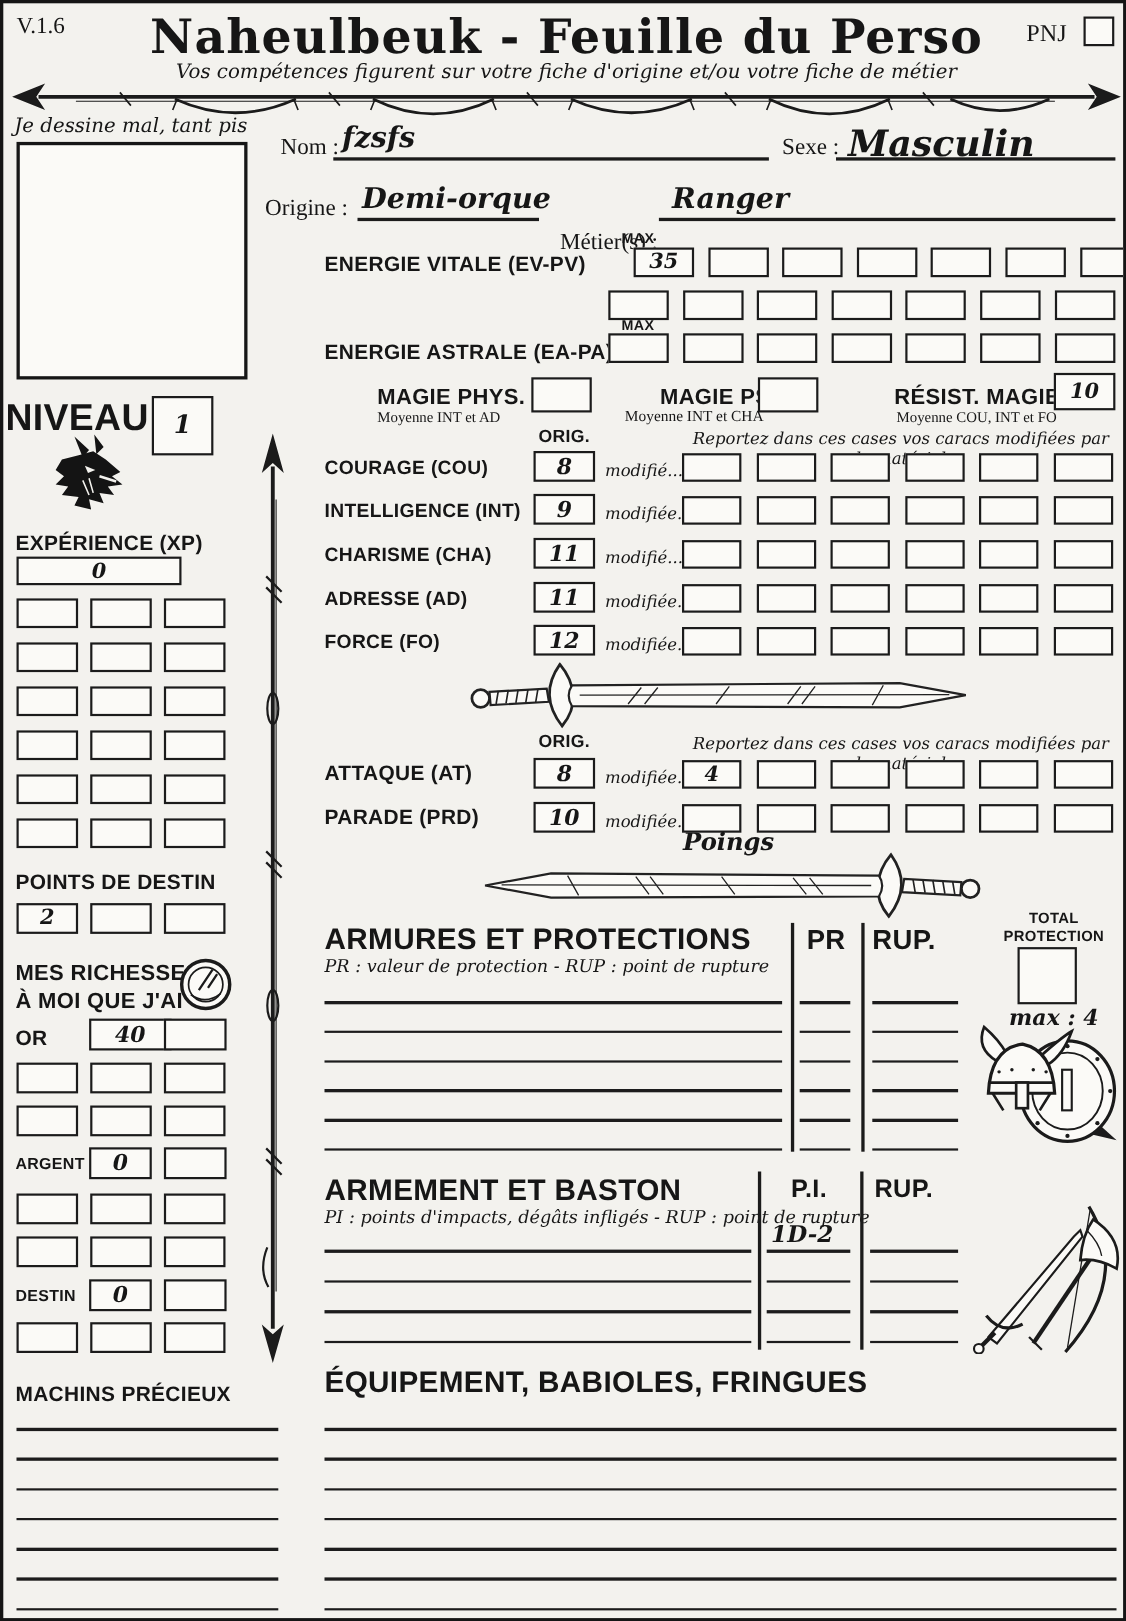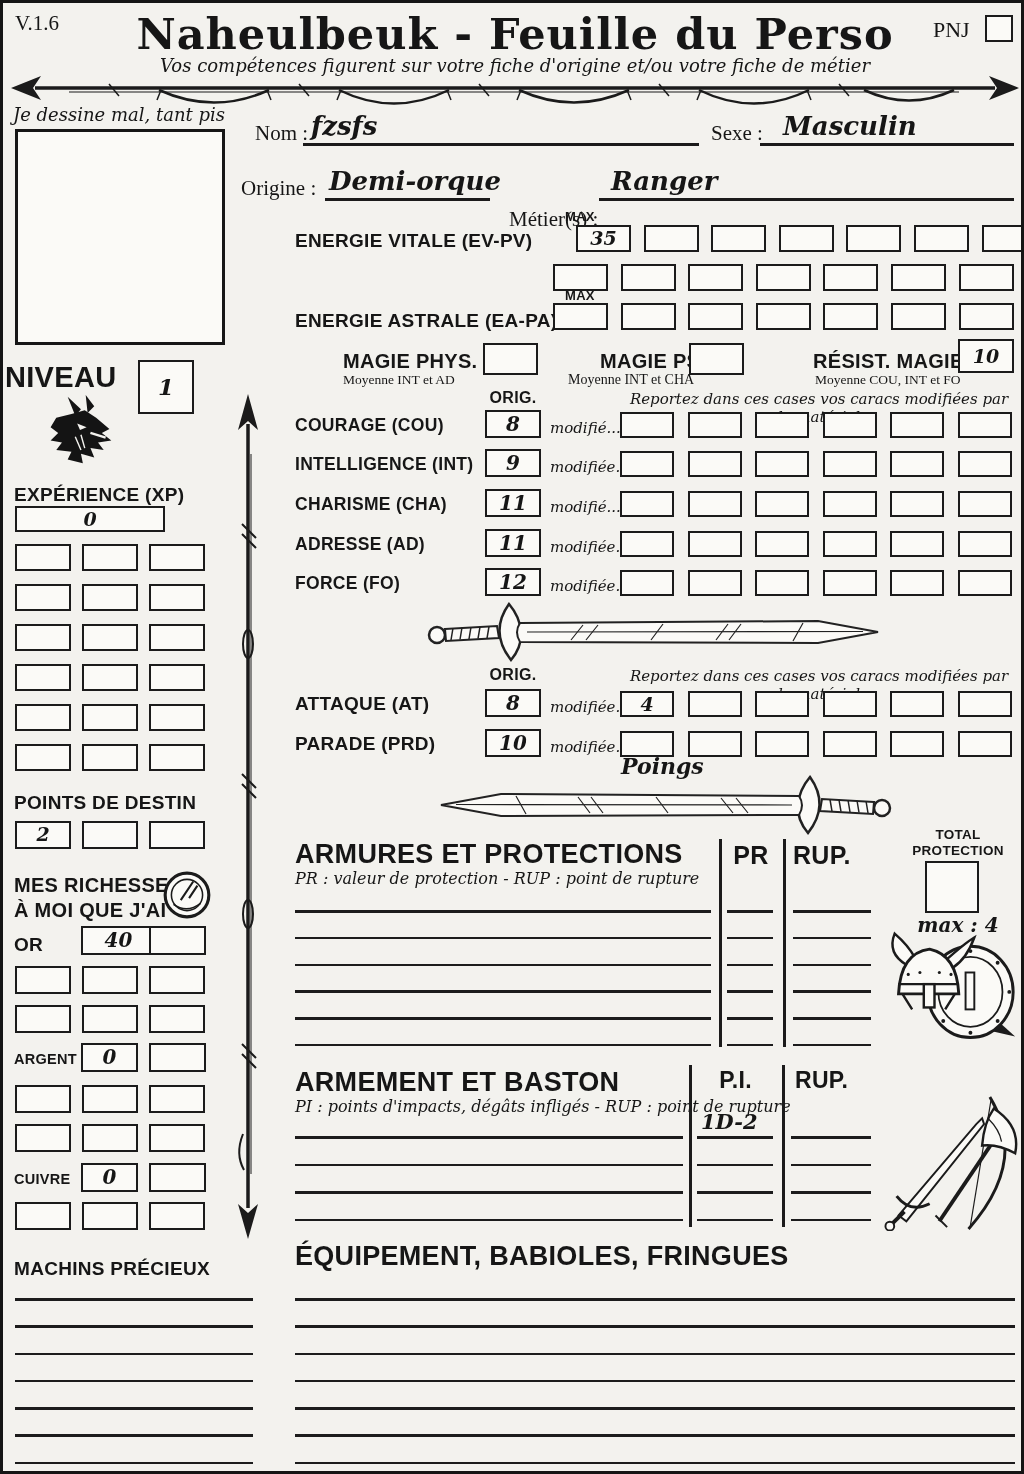--- a/index.html
+++ b/index.html
@@ -54,21 +54,21 @@
         <path d="M100,11 l10,12 M290,11 l10,12 M470,11 l10,12 M650,11 l10,12 M830,11 l10,12" stroke-width="1.5"></path>
       </g>
       <path d="M2,15 L32,3 L24,15 L32,27 Z" fill="#1b1b1b"></path>
       <path d="M1010,15 L980,3 L988,15 L980,27 Z" fill="#1b1b1b"></path>
     </svg>
   </div>
 
   <div class="abs cal" style="left:10px;top:101px;font-size:18px;">Je dessine mal, tant pis</div>
   <div class="abs" style="left:12px;top:126px;width:204px;height:210px;border:3.5px solid #161616;background:#fbfaf7;"></div>
 
-  <div class="abs d" style="left:2px;top:358px;font-size:29px;">NIVEAU</div>
+  <div class="abs d" style="left:2px;top:358px;font-size:34px;">NIVEAU</div>
   <div class="abs box hw" style="left:135px;top:357px;width:56px;height:54px;text-align:center;font-size:23px;line-height:50px;">1</div>
 
   <div class="abs" style="left:40px;top:391px;">
     <svg width="74" height="74" viewBox="0 0 78 76">
       <path d="M26,2 L34,22 L40,15 Z M45,0 L47,19 L54,12 Z" fill="#141414"></path>
       <path d="M14,24 L30,20 L44,16 L56,24 L70,36 L62,40 L72,48 L58,50 L64,58 L50,56 L54,66 L40,62 L42,72 L26,68 L30,60 L14,58 L20,50 L8,48 L16,40 L8,34 Z" fill="#141414"></path>
       <path d="M36,30 L46,34 L39,37 Z" fill="#f3f2ee"></path>
       <path d="M50,40 L66,45" stroke="#f3f2ee" stroke-width="2.5" fill="none"></path>
       <path d="M34,44 l6,14 M40,42 l4,14" stroke="#f3f2ee" stroke-width="1.5" fill="none"></path>
     </svg>
@@ -151,21 +151,21 @@
       <div class="cbox"></div>
       <div class="cbox"></div>
       <div class="cbox"></div>
     </div>
   <div class="mboxes" style="left:12px;top:1121px;--bw:56px;--bh:28px;--gap:11px;">
       <div class="cbox"></div>
       <div class="cbox"></div>
       <div class="cbox"></div>
     </div>
 
-  <div class="abs d" style="left:11px;top:1168px;font-size:14.5px;">CUIVRE</div>
+  <div class="abs d" style="left:11px;top:1168px;font-size:14.5px;">DESTIN</div>
   <div class="abs box hw" style="left:78px;top:1160px;width:57px;height:29px;text-align:center;font-size:20px;line-height:25px;">0</div>
   <div class="abs box" style="left:146px;top:1160px;width:57px;height:29px;"></div>
 
   <div class="mboxes" style="left:12px;top:1199px;--bw:56px;--bh:28px;--gap:11px;">
       <div class="cbox"></div>
       <div class="cbox"></div>
       <div class="cbox"></div>
     </div>
 
   <div class="abs d" style="left:11px;top:1255px;font-size:19px;">MACHINS PRÉCIEUX</div>
@@ -193,21 +193,21 @@
         <path d="M12,650 L26,664 M12,660 L26,674"></path>
         <path d="M13,740 Q5,760 14,776"></path>
       </g>
     </svg>
   </div>
 
   <div class="abs ser" style="left:252px;top:118px;font-size:21px;">Nom :</div>
   <div class="abs hw" style="left:308px;top:108px;font-size:26px;">fzsfs</div>
   <div class="uline" style="left:300px;top:140px;width:396px;"></div>
   <div class="abs ser" style="left:708px;top:118px;font-size:21px;">Sexe :</div>
-  <div class="abs hw" style="left:768px;top:108px;font-size:26px;margin-left:12px;">Masculin</div>
+  <div class="abs hw" style="left:768px;top:108px;font-size:33px;">Masculin</div>
   <div class="uline" style="left:757px;top:140px;width:254px;"></div>
 
   <div class="abs ser" style="left:238px;top:173px;font-size:21px;">Origine :</div>
   <div class="abs hw" style="left:326px;top:163px;font-size:26px;">Demi-orque</div>
   <div class="uline" style="left:322px;top:195px;width:165px;"></div>
   <div class="abs ser" style="left:506px;top:173px;font-size:21px;margin-top:31px;">Métier(s) :</div>
   <div class="abs hw" style="left:608px;top:163px;font-size:26px;">Ranger</div>
   <div class="uline" style="left:596px;top:195px;width:415px;"></div>
 
   <div class="abs d" style="left:562px;top:206px;font-size:13px;">MAX</div>

